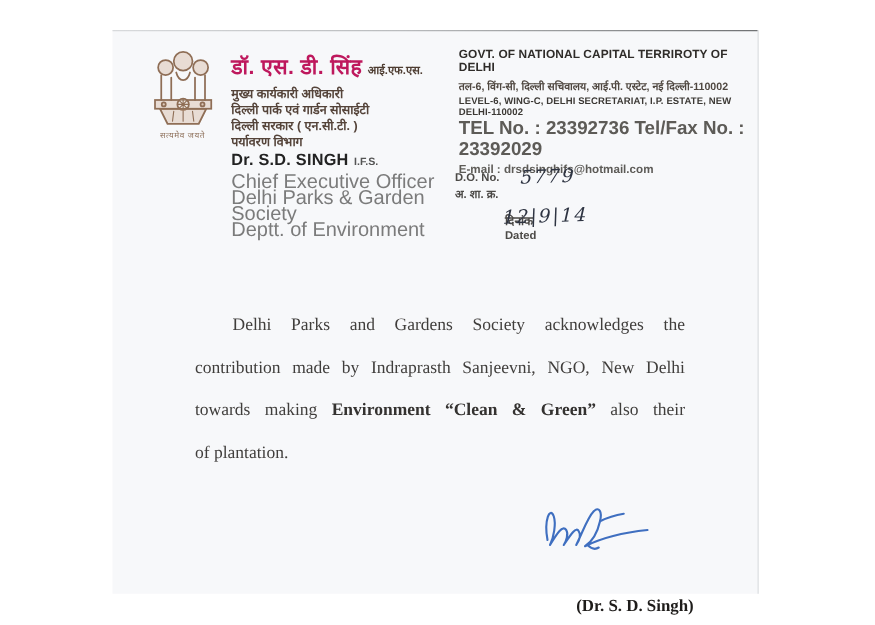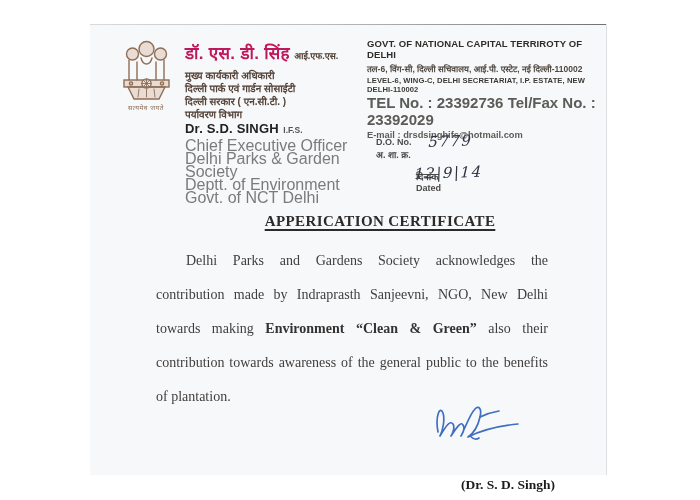--- a/index.html
+++ b/index.html
@@ -93,50 +93,47 @@
 
     <div class="abs" style="left:95px;top:95px;width:175px;">
       <div>
         <span class="off-name">Dr. S.D. SINGH</span>
         <span class="off-suffix">I.F.S.</span>
       </div>
       <div style="margin-top:2px;">
         <div class="off-line">Chief Executive Officer</div>
         <div class="off-line">Delhi Parks &amp; Garden Society</div>
         <div class="off-line">Deptt. of Environment</div>
-        <div class="off-line">Govt. of NCT Delhi</div>
       </div>
     </div>
 
     <div class="abs" style="left:277px;top:14px;width:235px;">
       <div class="govt-en">GOVT. OF NATIONAL CAPITAL TERRIROTY OF DELHI</div>
       <div class="addr-hi">तल-6, विंग-सी, दिल्ली सचिवालय, आई.पी. एस्टेट, नई दिल्ली-110002</div>
       <div class="addr-en">LEVEL-6, WING-C, DELHI SECRETARIAT, I.P. ESTATE, NEW DELHI-110002</div>
       <div class="tel-line">TEL No. : 23392736 Tel/Fax No. : 23392029</div>
       <div class="email-line">E-mail : drsdsinghifs@hotmail.com</div>
     </div>
 
-    <div class="abs" style="left:286px;top:113px;width:200px;">
+    <div class="abs" style="left:274px;top:113px;width:200px;">
       <div class="ref-label">D.O. No.</div>
       <div class="ref-label-hi" style="margin-top:1px;">अ. शा. क्र.</div>
       <div class="abs handwrite" style="left:52px;top:-4px;font-size:15px;">5779</div>
       <div style="margin-top:9px;margin-left:40px;">
         <div class="ref-label-hi" style="font-size:9.5px;">दिनांक</div>
         <div class="ref-label">Dated</div>
       </div>
       <div class="abs handwrite" style="left:38px;top:28px;font-size:15px;">12|9|14</div>
     </div>
 
-    <div class="abs cert-title" style="left:117px;top:189px;width:346px;">APPERICATION CERTIFICATE</div>
 
     <div class="abs body-block" style="left:66px;top:220px;">
       <div class="body-line indent">Delhi Parks and Gardens Society acknowledges the</div>
       <div class="body-line">contribution made by Indraprasth Sanjeevni, NGO, New Delhi</div>
       <div class="body-line"><span>towards making </span><span class="body-bold">Environment “Clean &amp; Green”</span><span> also their</span></div>
-      <div class="body-line">contribution towards awareness of the general public to the benefits</div>
       <div class="body-line last">of plantation.</div>
     </div>
 
     <div class="abs" style="left:340px;top:376px;width:125px;height:42px;">
       <svg width="125" height="42" viewBox="0 0 125 42">
         <g stroke="#3f6fc0" fill="none" stroke-width="1.7" stroke-linecap="round" stroke-linejoin="round">
           <path d="M8,32 C5,16 10,5 13,13 C15,19 13,30 10,36 C16,26 20,20 23,24 C25,27 23,33 21,36 C27,27 31,21 33,25 C35,28 33,33 31,36 C36,26 40,14 45,9 C49,5 52,9 50,17 C48,26 44,33 38,37 C50,31 68,26 88,24"></path>
           <path d="M50,17 C56,14 63,12 69,11"></path>
           <path d="M40,36 C43,39 46,40 49,38"></path>
         </g>

